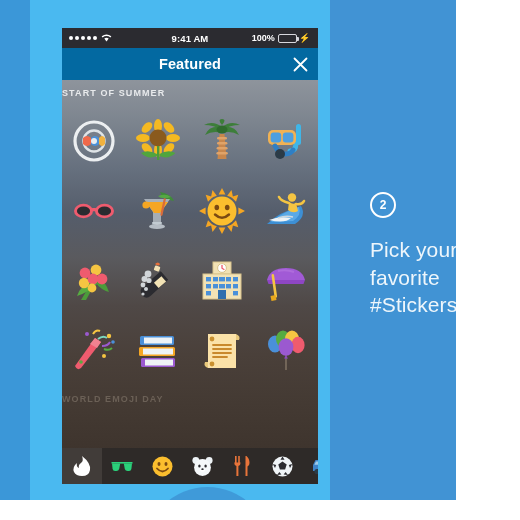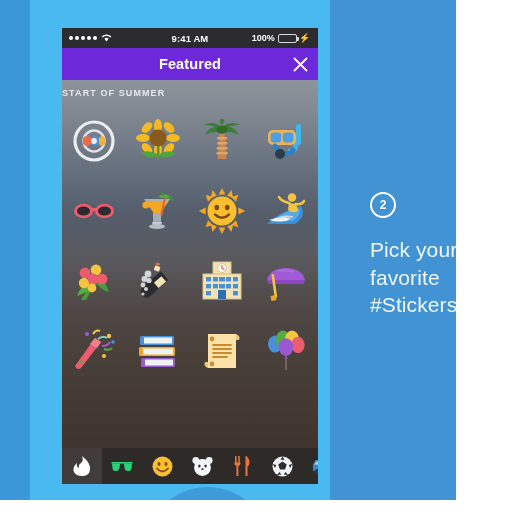--- a/index.html
+++ b/index.html
@@ -121,21 +121,21 @@
     width: 2px; height: 4px;
     background: #d8d8dd;
     border-radius: 0 1px 1px 0;
   }
   .bolt { color: #ffffff; font-size: 9px; line-height: 1; }
 
   
   .navbar {
     position: relative;
     height: 32px;
-    background: #6d28d9;
+    background: #0369a1;
     display: flex;
     align-items: center;
     justify-content: center;
   }
   .nav-title {
     color: #ffffff;
     font-size: 14.5px;
     font-weight: bold;
     letter-spacing: 0.1px;
   }
@@ -528,20 +528,21 @@
             <ellipse cx="12" cy="16" rx="7" ry="8.6" fill="#4a90d9"></ellipse>
             <ellipse cx="20" cy="11" rx="7" ry="8.6" fill="#57ab41"></ellipse>
             <ellipse cx="29" cy="11" rx="7" ry="8.6" fill="#f5c542"></ellipse>
             <ellipse cx="35" cy="17" rx="6.6" ry="8.2" fill="#ef5b6e"></ellipse>
             <ellipse cx="23" cy="19" rx="7.4" ry="8.8" fill="#9b59d0"></ellipse>
             <path d="M23 27.5 l-2 3 h4 Z" fill="#8e46c4"></path>
           </svg>
         </div>
       </div>
 
+      <div class="section-header dim">WORLD EMOJI DAY</div>
 
     </div>
 
     <div class="tabbar">
       <div class="tab active">
         <svg width="20" height="22" viewBox="0 0 20 22">
           <path d="M10 1 q2 5 -1 7 q-3 2 -2 5 q-3 -1 -2 -5 q-5 4 -3 9 q2 4 8 4 q7 0 8 -6 q1 -7 -8 -14 Z" fill="#ffffff"></path>
         </svg>
       </div>
       <div class="tab">

